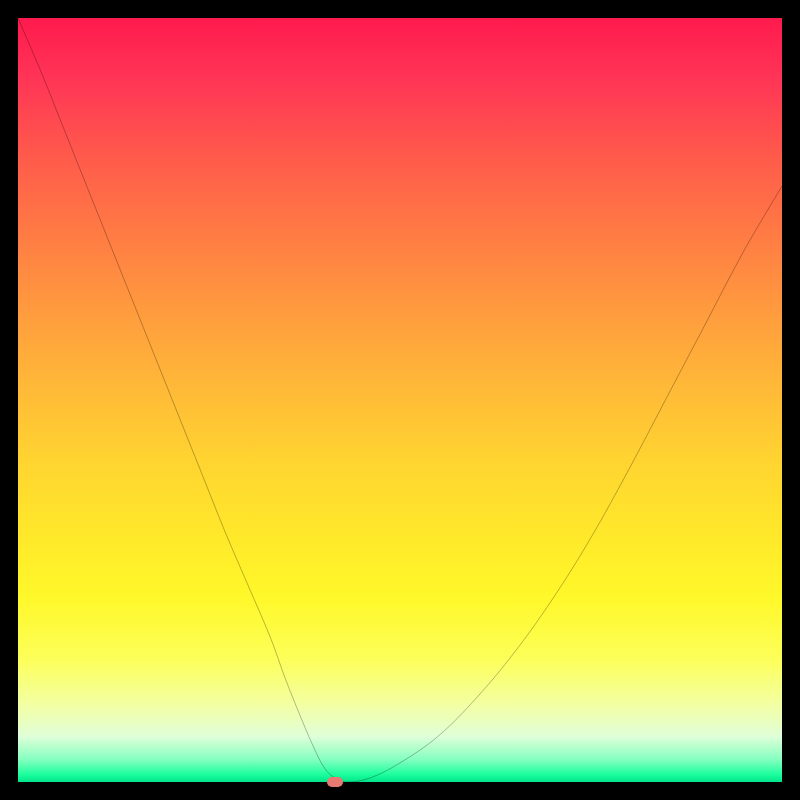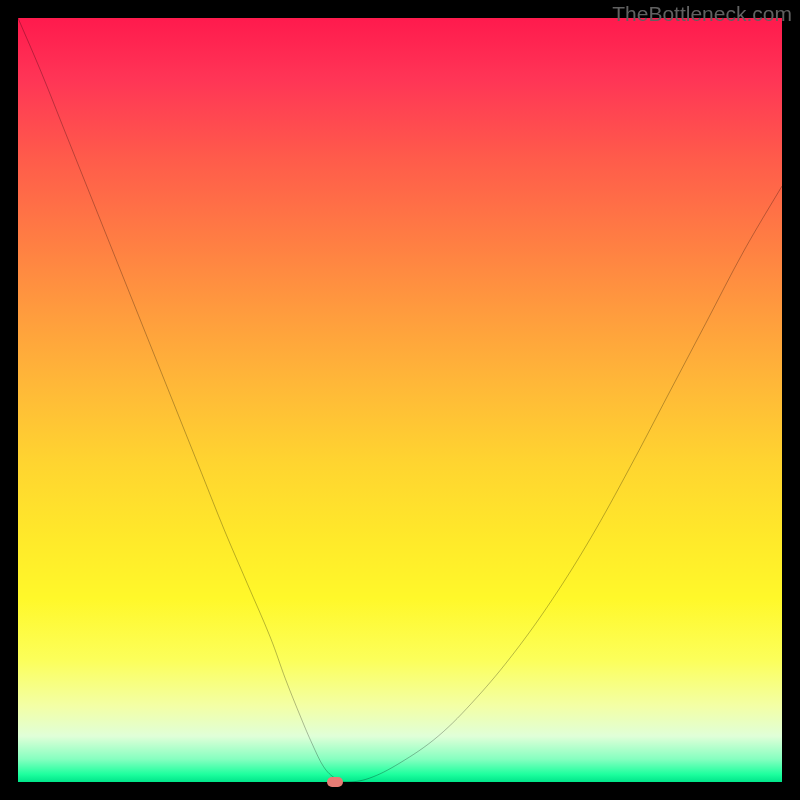--- a/index.html
+++ b/index.html
@@ -65,14 +65,13 @@
 </head>
 <body>
 
 <div class="container">
   <div class="plot-area">
     <svg class="curve" viewBox="0 0 100 100" preserveAspectRatio="none">
       <path id="curve-path" d="M 0 0 C 0.54 1.26, 1.92 4.390000000000001, 3 7 C 4.08 9.61, 4.92 11.8, 6 14.5 C 7.08 17.2, 7.92 19.3, 9 22 C 10.08 24.7, 10.92 26.8, 12 29.5 C 13.08 32.2, 13.92 34.300000000000004, 15 37 C 16.08 39.699999999999996, 16.92 41.79999999999999, 18 44.49999999999999 C 19.08 47.199999999999996, 19.92 49.3, 21 52 C 22.08 54.7, 22.92 56.8, 24 59.5 C 25.08 62.2, 25.92 64.39, 27 67 C 28.08 69.61, 28.92 71.48, 30 74 C 31.08 76.52, 32.1 78.75, 33 81 C 33.9 83.25, 34.28 84.61, 35 86.5 C 35.72 88.39, 36.37 89.97, 37 91.5 C 37.63 93.03, 37.96 93.83, 38.5 95 C 39.04 96.17, 39.46 97.19, 40 98 C 40.54 98.81, 40.96 99.14, 41.5 99.5 C 42.04 99.86, 42.19 100, 43 100 C 43.81 100, 44.74 99.95, 46 99.5 C 47.26 99.05, 48.379999999999995 98.49, 50 97.5 C 51.620000000000005 96.51, 53.20000000000001 95.53, 55.00000000000001 94 C 56.800000000000004 92.47, 58.2 90.98, 60 89 C 61.8 87.02, 63.2 85.34, 65 83 C 66.8 80.66, 68.2 78.7, 70 76 C 71.8 73.3, 73.2 71.06, 75 68 C 76.8 64.94, 78.2 62.33, 80 59 C 81.8 55.67, 83.2 52.92, 85 49.5 C 86.8 46.08, 88.2 43.42, 90 40 C 91.8 36.58, 93.2 33.74, 95 30.5 C 96.8 27.26, 99.1 23.53, 100 22" fill="none" stroke="#000" stroke-width="0.28" vector-effect="non-scaling-stroke"></path>
     </svg>
     <div class="marker" id="marker" style="left: 317.06px; top: 764px; background: rgb(231, 123, 116);"></div>
   </div>
-  <div class="watermark">TheBottleneck.com</div>
 </div>
 
 </body></html>

